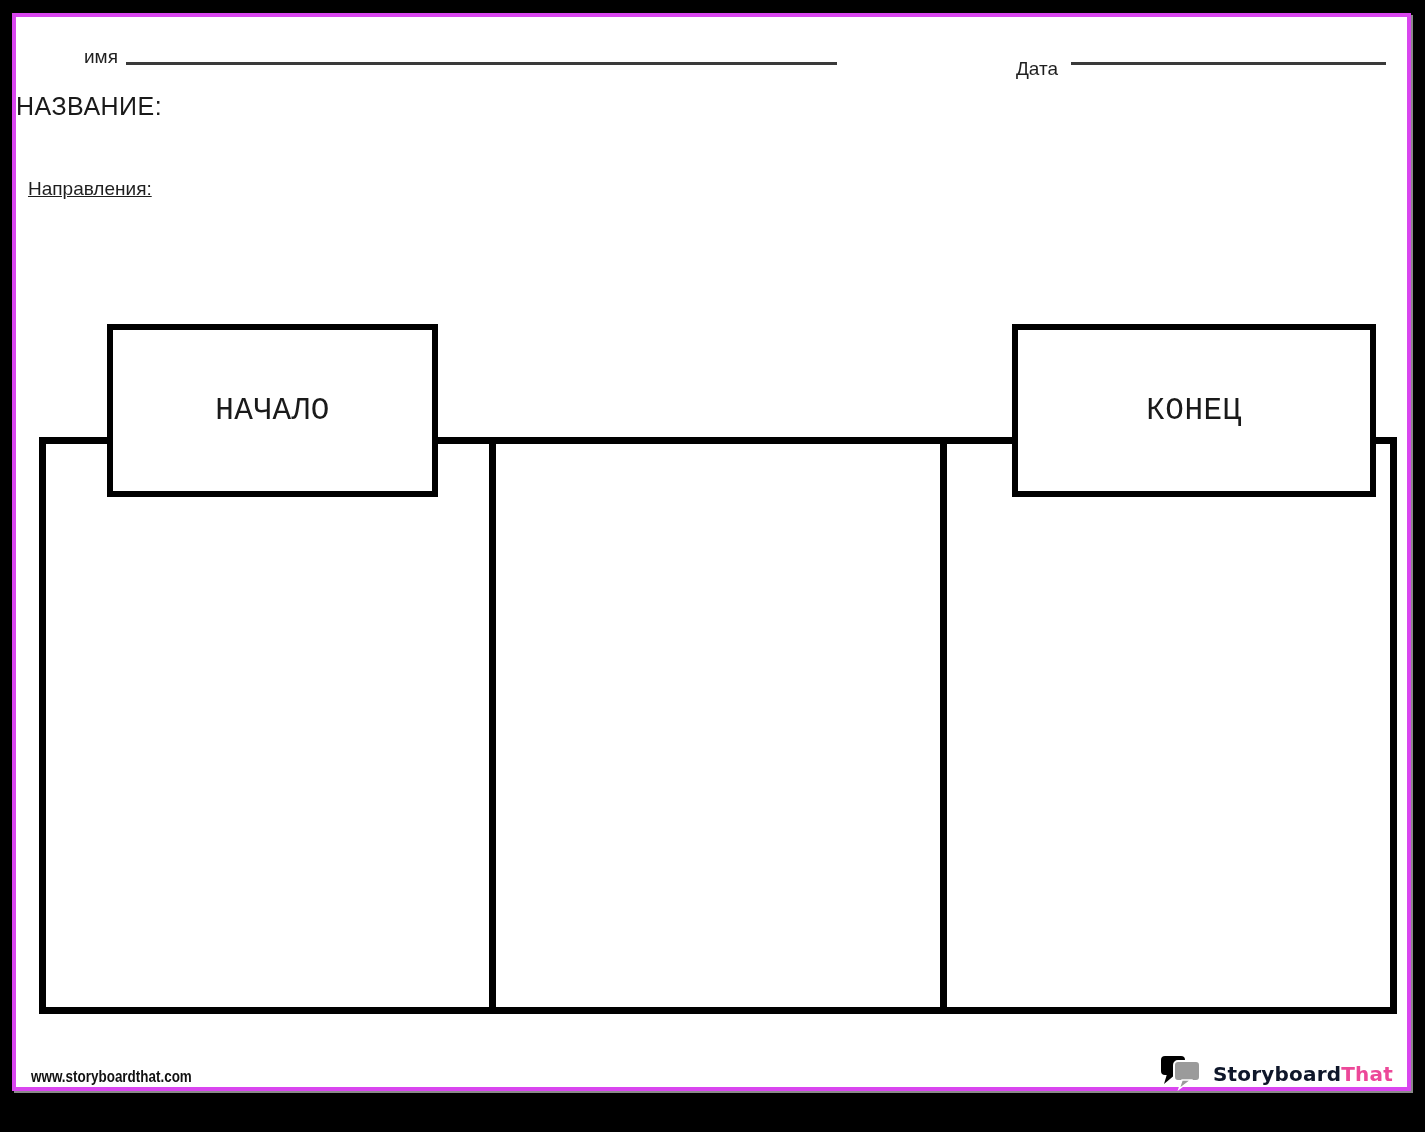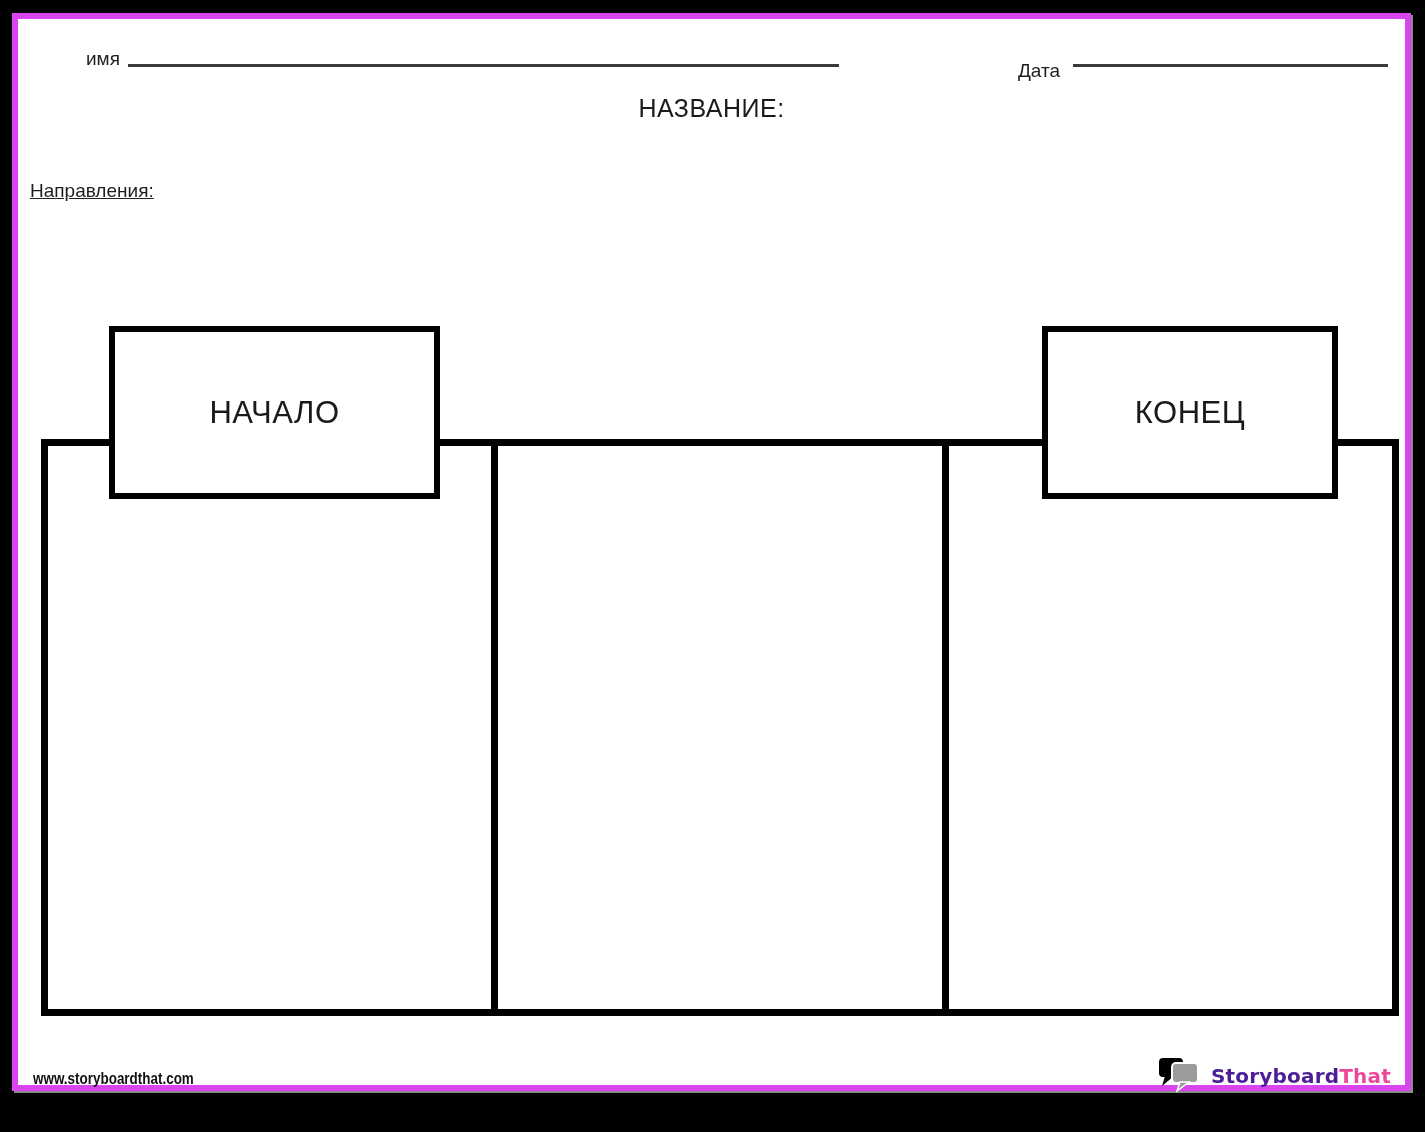--- a/index.html
+++ b/index.html
@@ -15,21 +15,21 @@
     background: #000000;
     overflow: hidden;
   }
   .page {
     position: absolute;
     left: 12px;
     top: 13px;
     width: 1399px;
     height: 1078px;
     background: #ffffff;
-    border: 6px solid #d946ef;
+    border: 4px solid #d946ef;
     box-shadow: 2px 2px 0 #8a8a8a;
     box-sizing: border-box;
   }
   .field-label {
     position: absolute;
     font-size: 19px;
     color: #1f1f1f;
   }
   .write-line {
     position: absolute;
@@ -37,21 +37,20 @@
     background: #3a3a3a;
   }
   .name-label { left: 68px; top: 29px; }
   .name-line  { left: 110px; top: 45px; width: 711px; }
   .date-label { left: 1000px; top: 41px; }
   .date-line  { left: 1055px; top: 45px; width: 315px; }
   .title {
     position: absolute;
     left: 0; right: 0;
     top: 75px;
-    text-align: center;
     font-size: 25px;
     color: #1a1a1a;
     letter-spacing: 0.5px;
   }
   .directions { left: 12px; top: 161px; text-decoration: underline; }
 
   .story-grid {
     position: absolute;
     left: 23px;
     top: 420px;
@@ -75,24 +74,25 @@
     height: 173px;
     box-sizing: border-box;
     border: 6px solid #000000;
     background: #ffffff;
     display: flex;
     align-items: center;
     justify-content: center;
     font-size: 31px;
     color: #1a1a1a;
     letter-spacing: 0.5px;
+    font-family: Liberation Mono, monospace;
   }
   .section-header.first  { left: 91px;   width: 331px; }
   .section-header.second { left: 545px;  width: 330px; }
-  .section-header.third  { left: 1024px; width: 296px; }
+  .section-header.third  { left: 996px; width: 364px; }
 
   .site-url {
     position: absolute;
     left: 15px;
     top: 1051px;
     font-size: 16px;
     font-weight: bold;
     color: #111111;
     transform: scaleX(0.84);
     transform-origin: left center;
@@ -107,21 +107,21 @@
     align-items: center;
     gap: 7px;
   }
   .brand-text {
     font-family: "DejaVu Sans", sans-serif;
     font-size: 20px;
     font-weight: 600;
     letter-spacing: 0.2px;
     white-space: nowrap;
   }
-  .brand-text .primary   { color: #4c1d95; }
+  .brand-text .primary   { color: #0f172a; }
   .brand-text .secondary { color: #ec4899; }
 </style>
 </head>
 <body>
 
 <div class="canvas">
   <div class="page">
 
     <span class="field-label name-label">имя</span>
     <div class="write-line name-line"></div>

